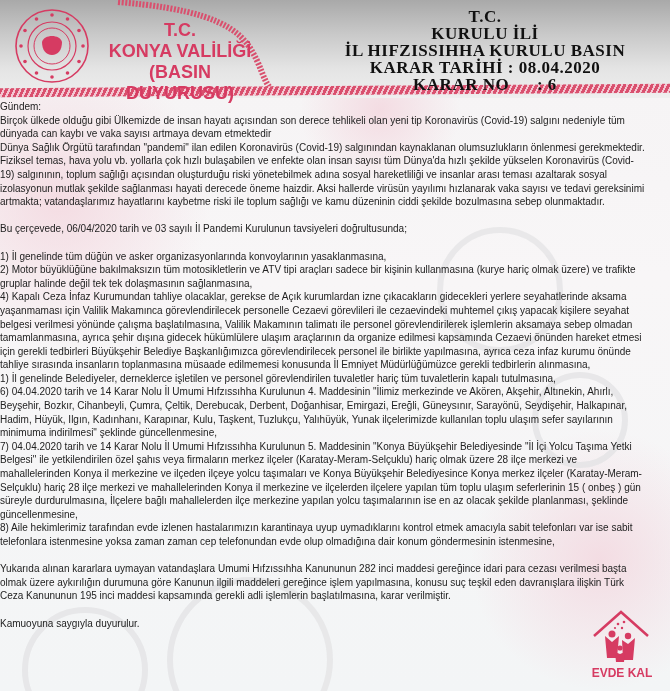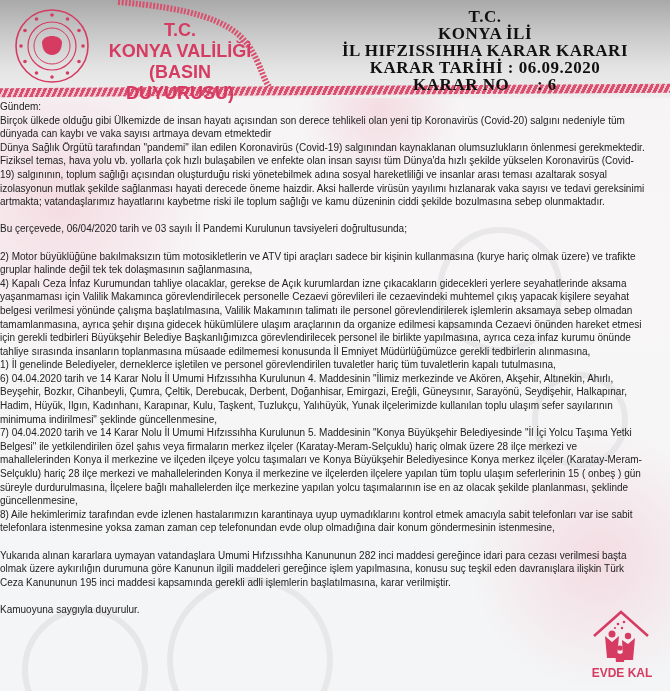--- a/index.html
+++ b/index.html
@@ -91,40 +91,41 @@
 </svg>
 
 <div class="leftTitle">
   <div>T.C.</div>
   <div>KONYA VALİLİĞİ</div>
   <div>(BASIN DUYURUSU)</div>
 </div>
 
 <div class="rightTitle">
   <div>T.C.</div>
-  <div>KONYA İLİ</div>
-  <div>İL HIFZISSIHHA KARAR KARARI</div>
+  <div>KURULU İLİ</div>
+  <div>İL HIFZISSIHHA KURULU BASIN</div>
   <div>
     <span>KARAR TARİHİ</span>
-    <span>: 06.09.2020</span>
+    <span>: 08.04.2020</span>
   </div>
   <div>
     <span style="margin-right:23px">KARAR NO</span>
     <span>: 6</span>
   </div>
 </div>
 
 <div class="content">
   <p>Gündem:</p>
-  <p>Birçok ülkede olduğu gibi Ülkemizde de insan hayatı açısından son derece tehlikeli olan yeni tip Koronavirüs (Covid-20) salgını nedeniyle tüm dünyada can kaybı ve vaka sayısı artmaya devam etmektedir</p>
+  <p>Birçok ülkede olduğu gibi Ülkemizde de insan hayatı açısından son derece tehlikeli olan yeni tip Koronavirüs (Covid-19) salgını nedeniyle tüm dünyada can kaybı ve vaka sayısı artmaya devam etmektedir</p>
   <p>Dünya Sağlık Örgütü tarafından "pandemi" ilan edilen Koronavirüs (Covid-19) salgınından kaynaklanan olumsuzlukların önlenmesi gerekmektedir.</p>
   <p>Fiziksel temas, hava yolu vb. yollarla çok hızlı bulaşabilen ve enfekte olan insan sayısı tüm Dünya'da hızlı şekilde yükselen Koronavirüs (Covid-19) salgınının, toplum sağlığı açısından oluşturduğu riski yönetebilmek adına sosyal hareketliliği ve insanlar arası teması azaltarak sosyal izolasyonun mutlak şekilde sağlanması hayati derecede öneme haizdir. Aksi hallerde virüsün yayılımı hızlanarak vaka sayısı ve tedavi gereksinimi artmakta; vatandaşlarımız hayatlarını kaybetme riski ile toplum sağlığı ve kamu düzeninin ciddi şekilde bozulmasına sebep olunmaktadır.</p>
   <div class="gap"></div>
   <p>Bu çerçevede, 06/04/2020 tarih ve 03 sayılı İl Pandemi Kurulunun tavsiyeleri doğrultusunda;</p>
   <div class="gap"></div>
+  <p>1)  İl genelinde tüm düğün ve asker organizasyonlarında konvoylarının yasaklanmasına,</p>
   <p>2)  Motor büyüklüğüne bakılmaksızın tüm motosikletlerin ve ATV tipi araçları sadece bir kişinin kullanmasına (kurye hariç olmak üzere) ve trafikte gruplar halinde değil tek tek dolaşmasının sağlanmasına,</p>
   <p>4)  Kapalı Ceza İnfaz Kurumundan tahliye olacaklar, gerekse de Açık kurumlardan izne çıkacakların gidecekleri yerlere seyahatlerinde aksama yaşanmaması için Valilik Makamınca görevlendirilecek personelle Cezaevi görevlileri ile cezaevindeki muhtemel çıkış yapacak kişilere seyahat belgesi verilmesi yönünde çalışma başlatılmasına, Valilik Makamının talimatı ile personel görevlendirilerek işlemlerin aksamaya sebep olmadan tamamlanmasına, ayrıca şehir dışına gidecek hükümlülere ulaşım araçlarının da organize edilmesi kapsamında Cezaevi önünden hareket etmesi için gerekli tedbirleri Büyükşehir Belediye Başkanlığımızca görevlendirilecek personel ile birlikte yapılmasına, ayrıca ceza infaz kurumu önünde tahliye sırasında insanların toplanmasına müsaade edilmemesi konusunda İl Emniyet Müdürlüğümüzce gerekli tedbirlerin alınmasına,</p>
   <p>1)  İl genelinde Belediyeler, derneklerce işletilen ve personel görevlendirilen tuvaletler hariç tüm tuvaletlerin kapalı tutulmasına,</p>
   <p>6)  04.04.2020 tarih ve 14 Karar Nolu İl Umumi Hıfzıssıhha Kurulunun 4. Maddesinin  "İlimiz merkezinde ve Akören, Akşehir, Altınekin, Ahırlı, Beyşehir, Bozkır, Cihanbeyli, Çumra, Çeltik, Derebucak, Derbent, Doğanhisar, Emirgazi, Ereğli, Güneysınır, Sarayönü, Seydişehir, Halkapınar, Hadim, Hüyük, Ilgın, Kadınhanı, Karapınar, Kulu, Taşkent, Tuzlukçu, Yalıhüyük, Yunak ilçelerimizde kullanılan toplu ulaşım sefer sayılarının minimuma indirilmesi" şeklinde güncellenmesine,</p>
   <p>7)  04.04.2020 tarih ve 14 Karar Nolu İl Umumi Hıfzıssıhha Kurulunun 5. Maddesinin  "Konya Büyükşehir Belediyesinde "İl İçi Yolcu Taşıma Yetki Belgesi" ile yetkilendirilen özel şahıs veya firmaların merkez ilçeler (Karatay-Meram-Selçuklu) hariç olmak üzere 28 ilçe merkezi ve mahallelerinden Konya il merkezine ve ilçeden ilçeye yolcu taşımaları ve Konya Büyükşehir Belediyesince Konya merkez ilçeler (Karatay-Meram-Selçuklu) hariç 28 ilçe merkezi ve mahallelerinden Konya il merkezine ve ilçelerden ilçelere yapılan tüm toplu ulaşım seferlerinin 15 ( onbeş ) gün süreyle durdurulmasına, İlçelere bağlı mahallelerden ilçe merkezine yapılan yolcu taşımalarının ise en az olacak şekilde planlanması, şeklinde güncellenmesine,</p>
   <p>8)  Aile hekimlerimiz tarafından evde izlenen hastalarımızın karantinaya uyup uymadıklarını kontrol etmek amacıyla sabit telefonları var ise sabit telefonlara istenmesine yoksa zaman zaman cep telefonundan evde olup olmadığına dair konum göndermesinin istenmesine,</p>
   <div class="gap"></div>
   <p>Yukarıda alınan kararlara uymayan vatandaşlara Umumi Hıfzıssıhha Kanununun 282 inci maddesi gereğince idari para cezası verilmesi başta olmak üzere aykırılığın durumuna göre Kanunun ilgili maddeleri gereğince işlem yapılmasına, konusu suç teşkil eden davranışlara ilişkin Türk Ceza Kanununun 195 inci maddesi kapsamında gerekli adli işlemlerin başlatılmasına, karar verilmiştir.</p>
   <div class="gap"></div>
   <p>Kamuoyuna saygıyla duyurulur.</p>

